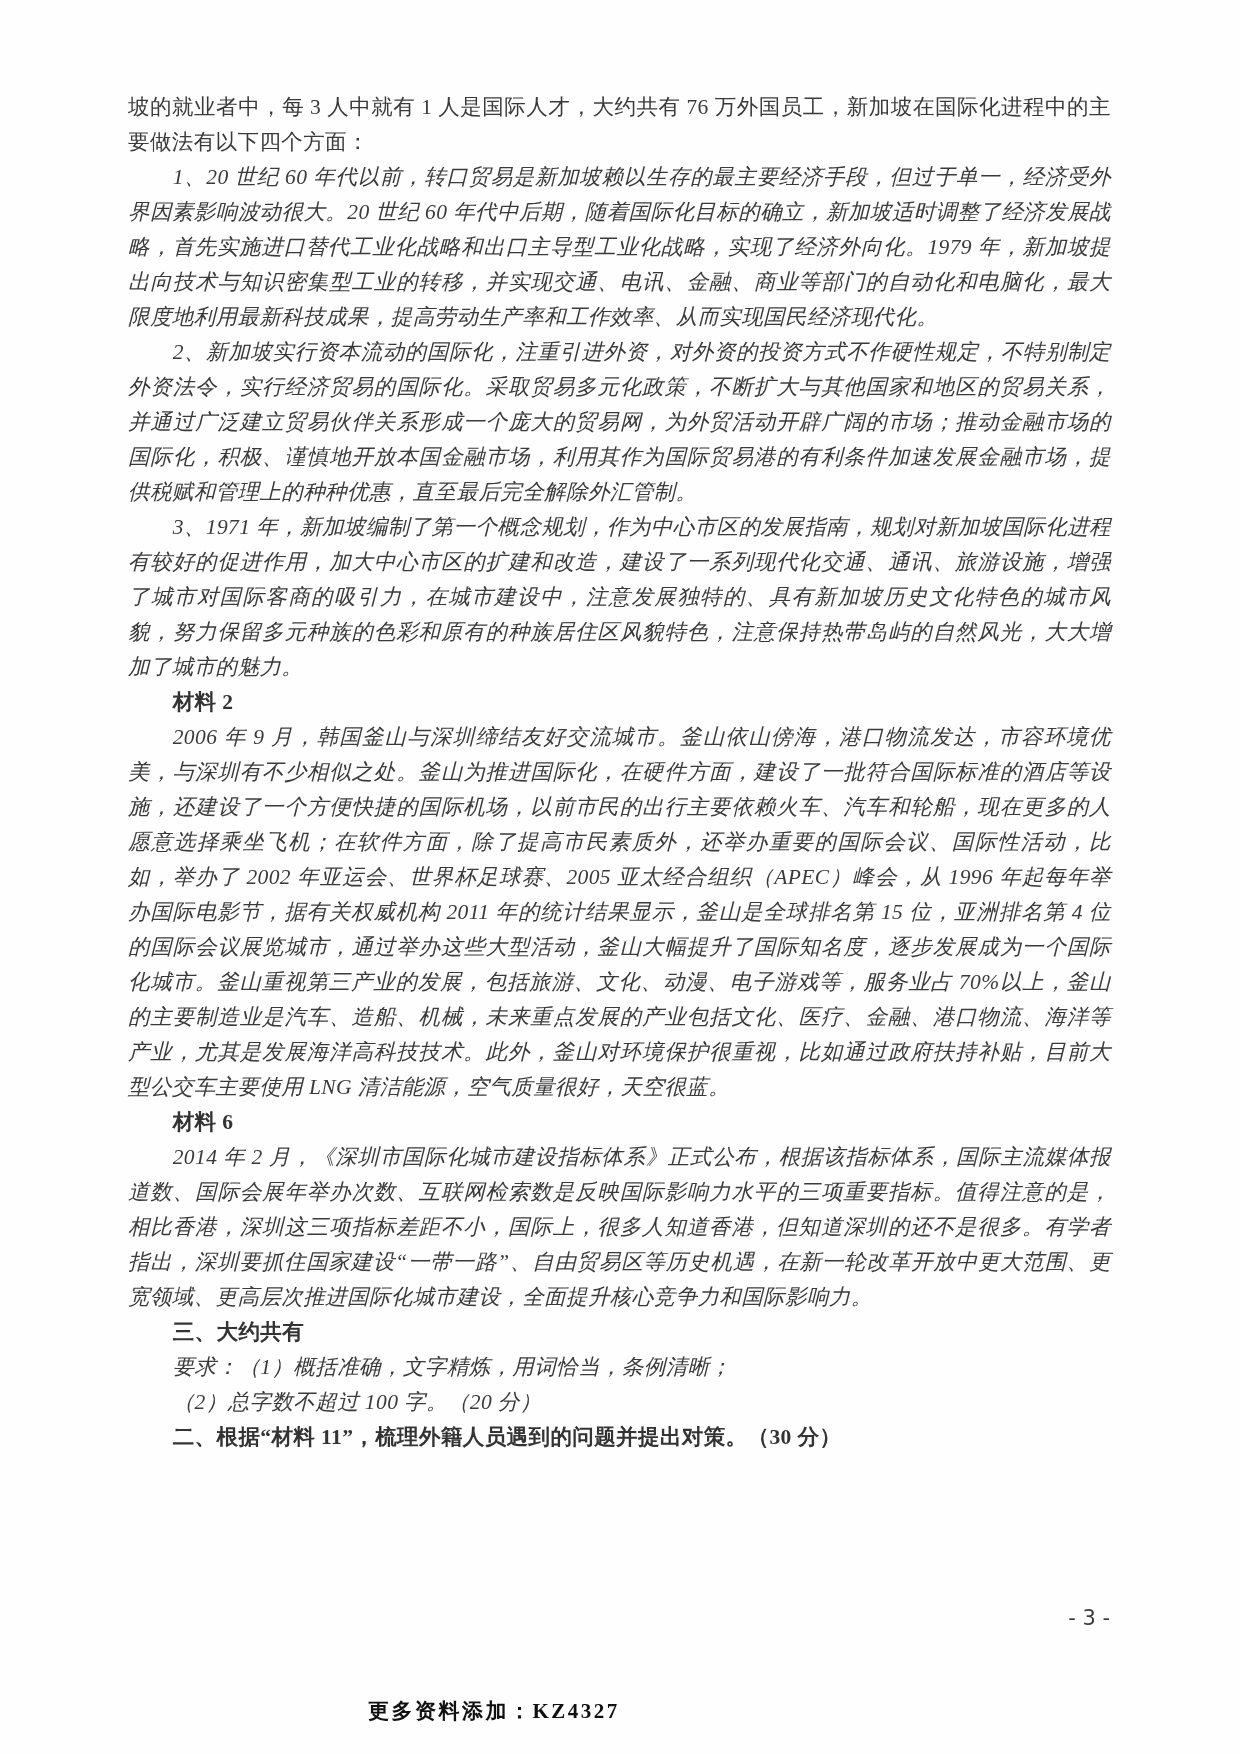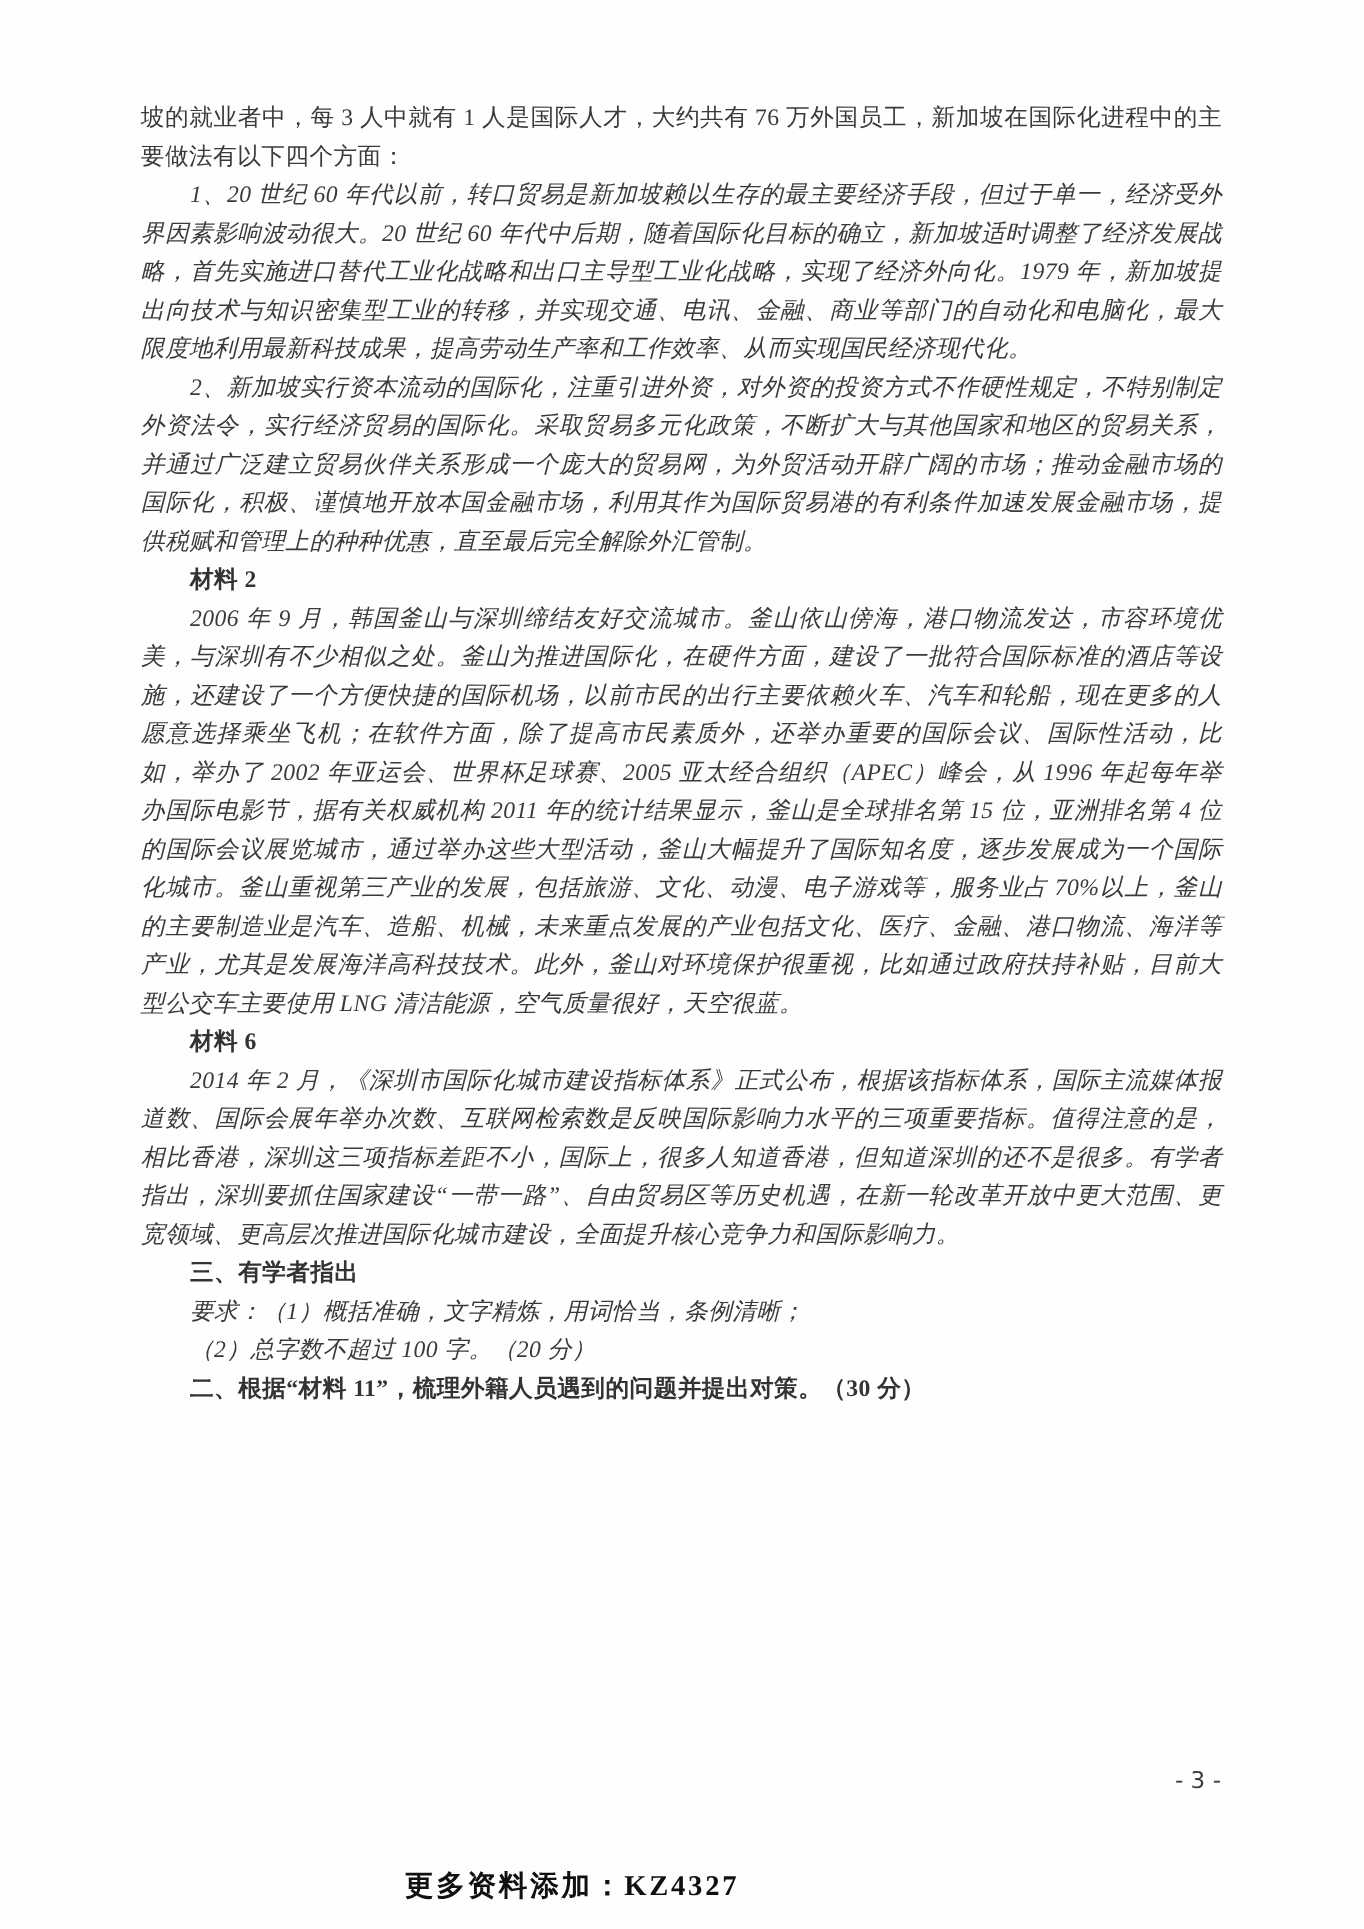--- a/index.html
+++ b/index.html
@@ -48,42 +48,43 @@
     top: 1606px;
     right: 130px;
     font-size: 21px;
     color: #3c3c3c;
     font-family: "DejaVu Sans", "Liberation Sans", sans-serif;
   }
   .footer-note {
     position: absolute;
     top: 1697px;
     left: 368px;
-    font-size: 26px;
+    font-size: 21px;
     font-weight: bold;
     color: #101010;
     letter-spacing: 2.5px;
     font-family: "Liberation Serif", "DejaVu Serif", serif;
     text-align: right;
   }
 </style>
 </head>
 <body>
 
 <div class="page">
 
   <div class="content">
     <p class="b-plain">坡的就业者中，每 3 人中就有 1 人是国际人才，大约共有 76 万外国员工，新加坡在国际化进程中的主要做法有以下四个方面：</p>
     <p class="b-indent">1、20 世纪 60 年代以前，转口贸易是新加坡赖以生存的最主要经济手段，但过于单一，经济受外界因素影响波动很大。20 世纪 60 年代中后期，随着国际化目标的确立，新加坡适时调整了经济发展战略，首先实施进口替代工业化战略和出口主导型工业化战略，实现了经济外向化。1979 年，新加坡提出向技术与知识密集型工业的转移，并实现交通、电讯、金融、商业等部门的自动化和电脑化，最大限度地利用最新科技成果，提高劳动生产率和工作效率、从而实现国民经济现代化。</p>
     <p class="b-indent">2、新加坡实行资本流动的国际化，注重引进外资，对外资的投资方式不作硬性规定，不特别制定外资法令，实行经济贸易的国际化。采取贸易多元化政策，不断扩大与其他国家和地区的贸易关系，并通过广泛建立贸易伙伴关系形成一个庞大的贸易网，为外贸活动开辟广阔的市场；推动金融市场的国际化，积极、谨慎地开放本国金融市场，利用其作为国际贸易港的有利条件加速发展金融市场，提供税赋和管理上的种种优惠，直至最后完全解除外汇管制。</p>
+    <p class="b-indent">3、1971 年，新加坡编制了第一个概念规划，作为中心市区的发展指南，规划对新加坡国际化进程有较好的促进作用，加大中心市区的扩建和改造，建设了一系列现代化交通、通讯、旅游设施，增强了城市对国际客商的吸引力，在城市建设中，注意发展独特的、具有新加坡历史文化特色的城市风貌，努力保留多元种族的色彩和原有的种族居住区风貌特色，注意保持热带岛屿的自然风光，大大增加了城市的魅力。</p>
     <p class="b-heading">材料 2</p>
     <p class="b-indent">2006 年 9 月，韩国釜山与深圳缔结友好交流城市。釜山依山傍海，港口物流发达，市容环境优美，与深圳有不少相似之处。釜山为推进国际化，在硬件方面，建设了一批符合国际标准的酒店等设施，还建设了一个方便快捷的国际机场，以前市民的出行主要依赖火车、汽车和轮船，现在更多的人愿意选择乘坐飞机；在软件方面，除了提高市民素质外，还举办重要的国际会议、国际性活动，比如，举办了 2002 年亚运会、世界杯足球赛、2005 亚太经合组织（APEC）峰会，从 1996 年起每年举办国际电影节，据有关权威机构 2011 年的统计结果显示，釜山是全球排名第 15 位，亚洲排名第 4 位的国际会议展览城市，通过举办这些大型活动，釜山大幅提升了国际知名度，逐步发展成为一个国际化城市。釜山重视第三产业的发展，包括旅游、文化、动漫、电子游戏等，服务业占 70%以上，釜山的主要制造业是汽车、造船、机械，未来重点发展的产业包括文化、医疗、金融、港口物流、海洋等产业，尤其是发展海洋高科技技术。此外，釜山对环境保护很重视，比如通过政府扶持补贴，目前大型公交车主要使用 LNG 清洁能源，空气质量很好，天空很蓝。</p>
     <p class="b-heading">材料 6</p>
     <p class="b-indent">2014 年 2 月，《深圳市国际化城市建设指标体系》正式公布，根据该指标体系，国际主流媒体报道数、国际会展年举办次数、互联网检索数是反映国际影响力水平的三项重要指标。值得注意的是，相比香港，深圳这三项指标差距不小，国际上，很多人知道香港，但知道深圳的还不是很多。有学者指出，深圳要抓住国家建设“一带一路”、自由贸易区等历史机遇，在新一轮改革开放中更大范围、更宽领域、更高层次推进国际化城市建设，全面提升核心竞争力和国际影响力。</p>
-    <p class="b-heading">三、有学者指出</p>
+    <p class="b-heading">三、大约共有</p>
     <p class="b-indent">要求：（1）概括准确，文字精炼，用词恰当，条例清晰；</p>
     <p class="b-indent">（2）总字数不超过 100 字。（20 分）</p>
     <p class="b-bold">二、根据“材料 11”，梳理外籍人员遇到的问题并提出对策。（30 分）</p>
   </div>
 
   <div class="page-number">- 3 -</div>
 
   <div class="footer-note">更多资料添加：KZ4327</div>
 
 </div>

